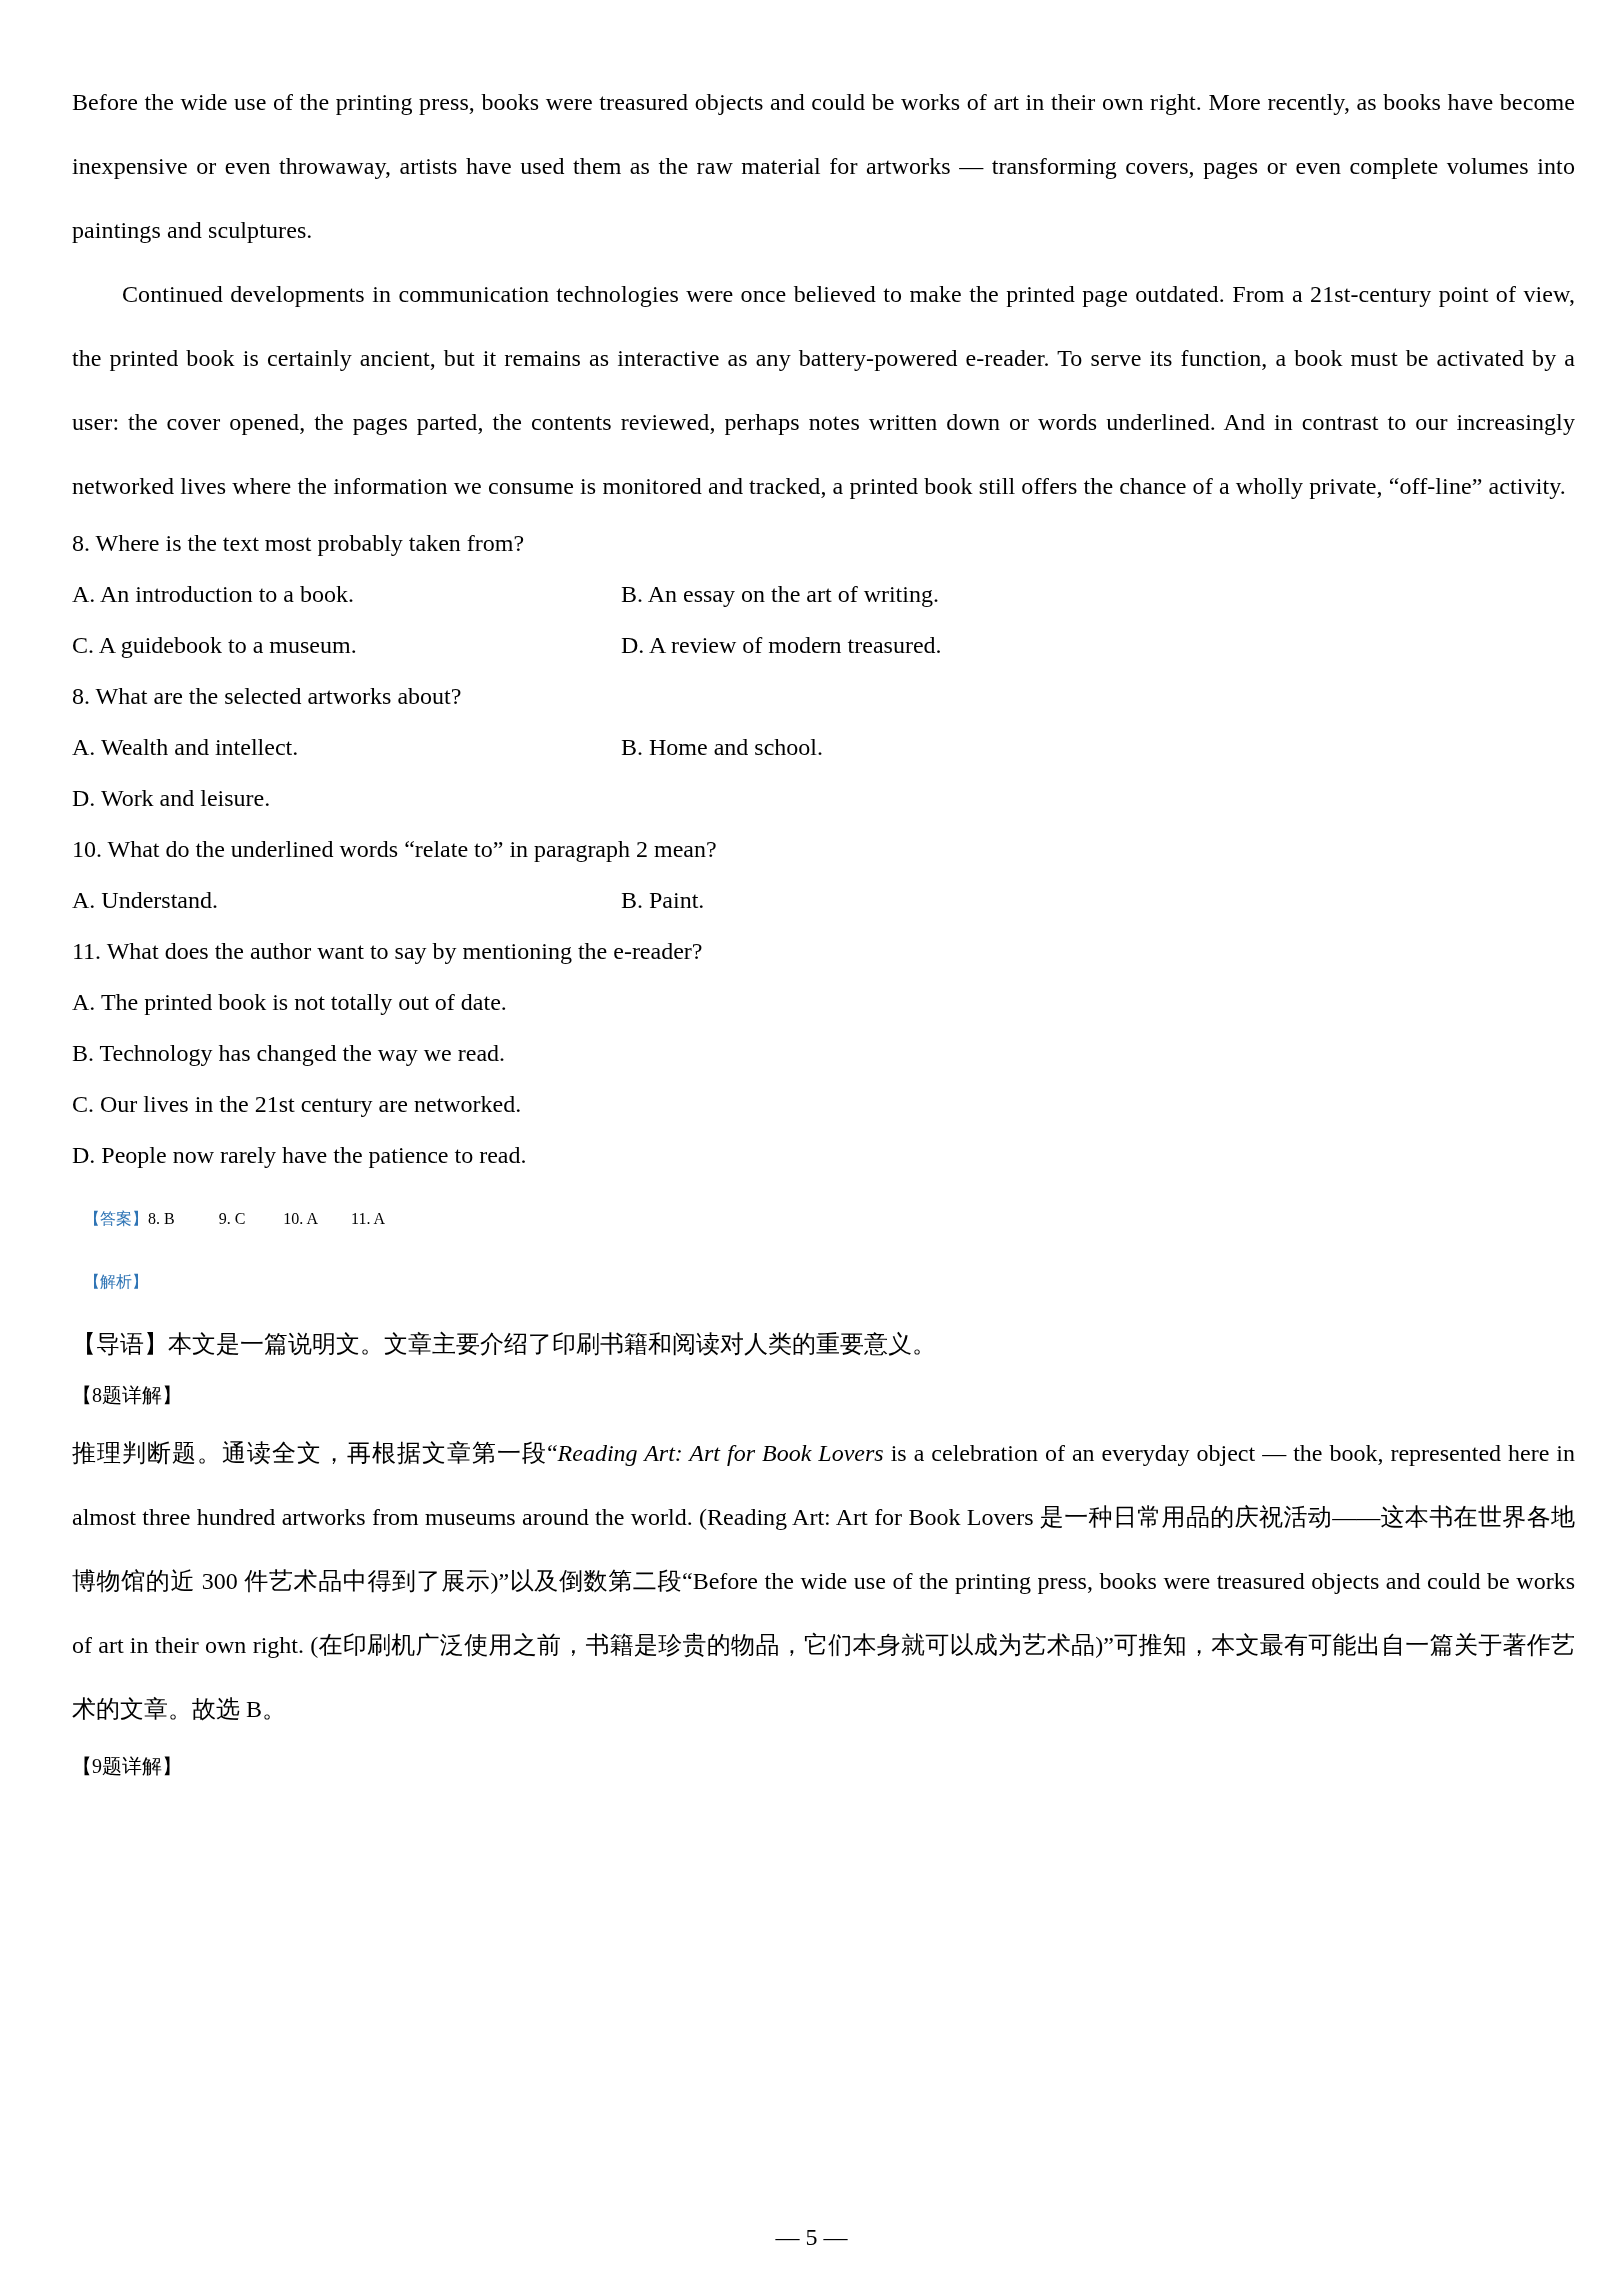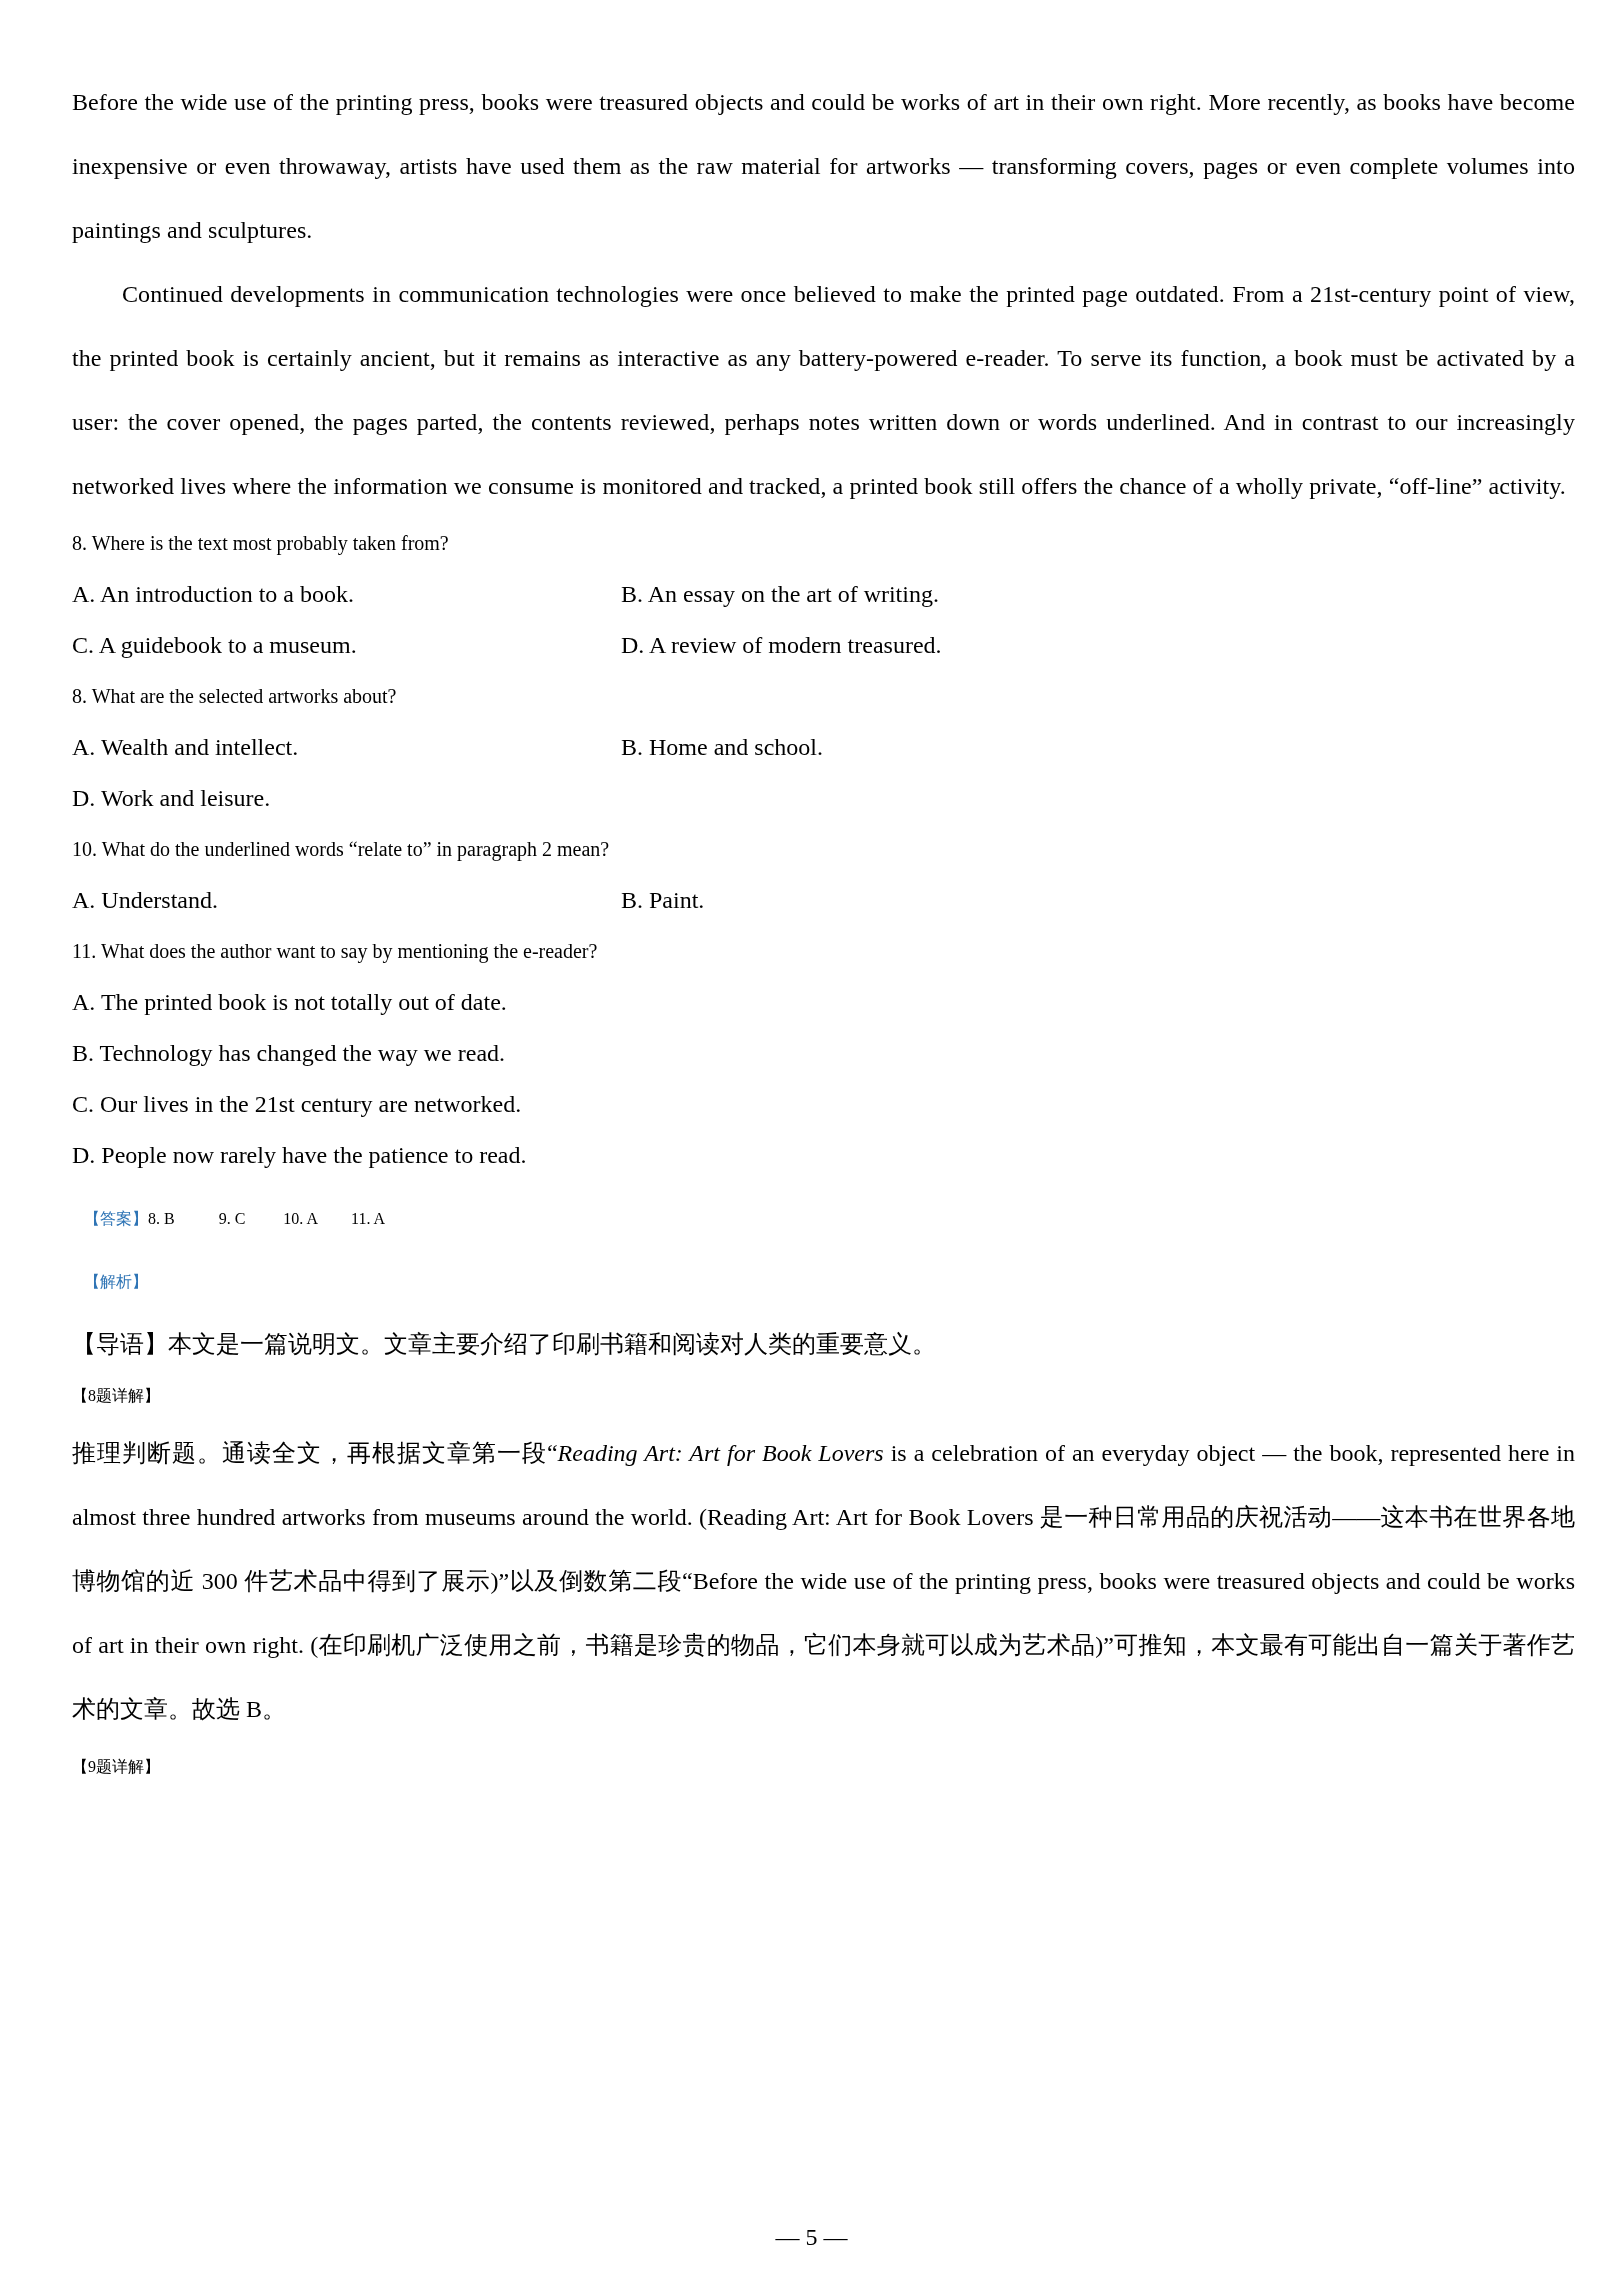--- a/index.html
+++ b/index.html
@@ -36,21 +36,21 @@
     text-align: justify;
     text-justify: inter-word;
     margin: 0;
     letter-spacing: 0.1px;
   }
   .para.indent {
     text-indent: 50px;
   }
 
   .qline {
-    font-size: 20px;
+    font-size: 24px;
     line-height: 51px;
     margin: 0;
     white-space: nowrap;
   }
 
   .opt-row {
     display: flex;
     font-size: 24px;
     line-height: 51px;
     margin: 0;
@@ -86,21 +86,21 @@
     margin: 0;
   }
   .cn-para {
     font-size: 24px;
     line-height: 64px;
     margin: 0;
     text-align: justify;
     text-justify: inter-word;
   }
   .sec-head {
-    font-size: 16px;
+    font-size: 20px;
     line-height: 51px;
     margin: 0;
   }
   em.title-it {
     font-style: italic;
   }
 
   
   .footer {
     position: absolute;

